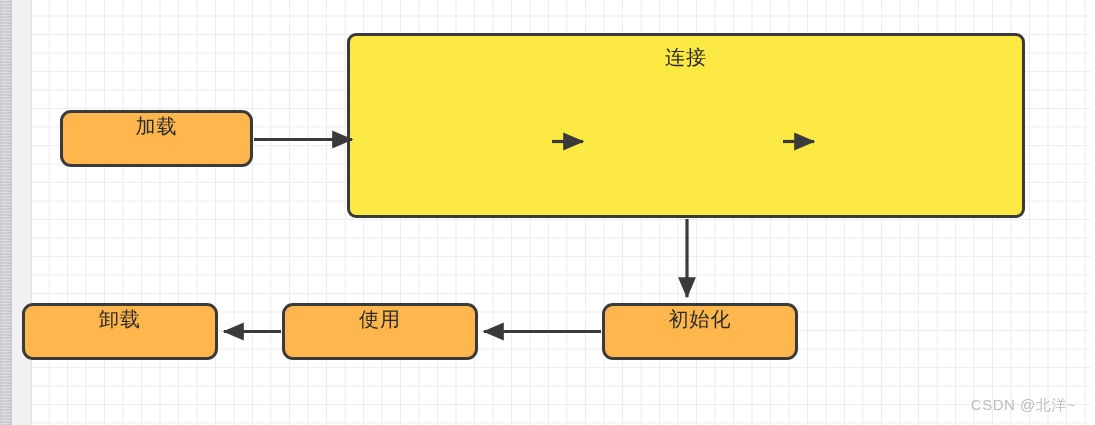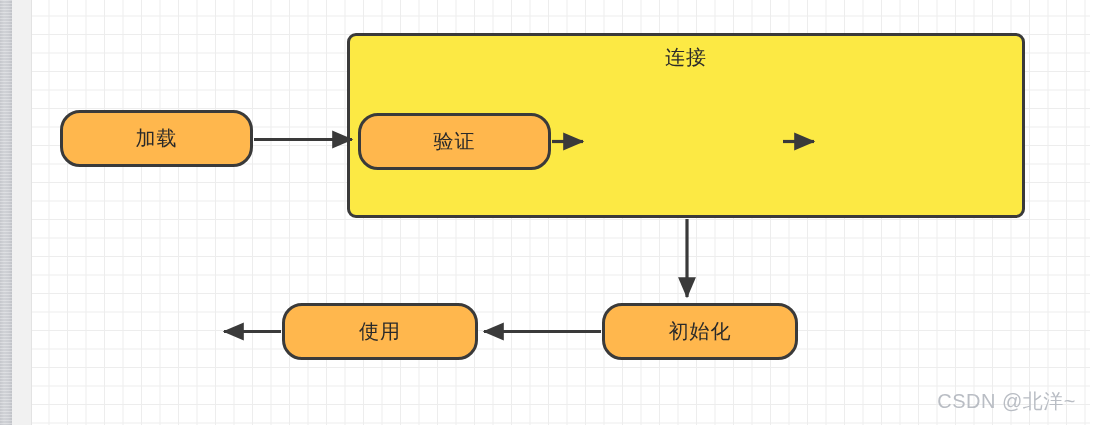--- a/index.html
+++ b/index.html
@@ -64,24 +64,24 @@
       74px 74px,
       74px 74px;
     background-position: -2px -3px, -2px -3px, -2px -3px, -2px -3px;
   }
 
   
   .node {
     position: absolute;
     box-sizing: border-box;
     display: flex;
-    align-items: center;
+    align-items: flex-start;
     justify-content: center;
     border: 3px solid #3a3a3a;
-    border-radius: 20px;
+    border-radius: 11px;
     color: #2a2a2a;
     font-size: 20px;
     letter-spacing: 1px;
     white-space: nowrap;
   }
   .node.orange { background: #ffb74d; }
 
   .group-box {
     position: absolute;
     box-sizing: border-box;
@@ -105,21 +105,21 @@
     left: 0; top: 0;
     width: 1095px; height: 425px;
     pointer-events: none;
   }
 
   
   .watermark {
     position: absolute;
     right: 14px;
     bottom: 10px;
-    font-size: 20px;
+    font-size: 15px;
     color: #b9bdc4;
     letter-spacing: 0.5px;
     white-space: nowrap;
   }
 </style>
 </head>
 <body>
 
 <div id="canvas-root" style="width: 1090px; height: 425px;">
 
@@ -128,28 +128,28 @@
   <div class="margin-edge-line"></div>
   <div class="grid-canvas"></div>
 
   <div class="group-box" id="group-box" style="left: 347px; top: 33px; width: 678px; height: 185px; background: rgb(252, 233, 68);">
     <div class="group-title">连接</div>
   </div>
 
   <div class="node orange" id="node-load" style="left: 60px; top: 110px; width: 193px; height: 57px; background: rgb(255, 183, 77);">
       <span>加载</span>
     </div>
-  <div class="node orange" id="node-verify" style="left: 358px; top: 113px; width: 193px; height: 57px; background: rgb(255, 183, 77);">
-      <span>验证</span>
-    </div>
   <div class="node orange" id="node-use" style="left: 282px; top: 303px; width: 196px; height: 57px; background: rgb(255, 183, 77);">
       <span>使用</span>
     </div>
   <div class="node orange" id="node-init" style="left: 602px; top: 303px; width: 196px; height: 57px; background: rgb(255, 183, 77);">
       <span>初始化</span>
+    </div>
+  <div class="node orange" id="node-unload" style="left: 22px; top: 303px; width: 196px; height: 57px; background: rgb(255, 183, 77);">
+      <span>卸载</span>
     </div>
 
   <svg class="connectors" viewBox="0 0 1095 425">
     <defs>
       <marker id="arrowhead" markerWidth="7" markerHeight="7" refX="6.2" refY="3.2" orient="auto" markerUnits="strokeWidth">
         <path d="M0,0.4 L6.6,3.2 L0,6.0 z" fill="#3a3a3a"></path>
       </marker>
     </defs>
 
     <g stroke="#3a3a3a" stroke-width="3.2" fill="none">

